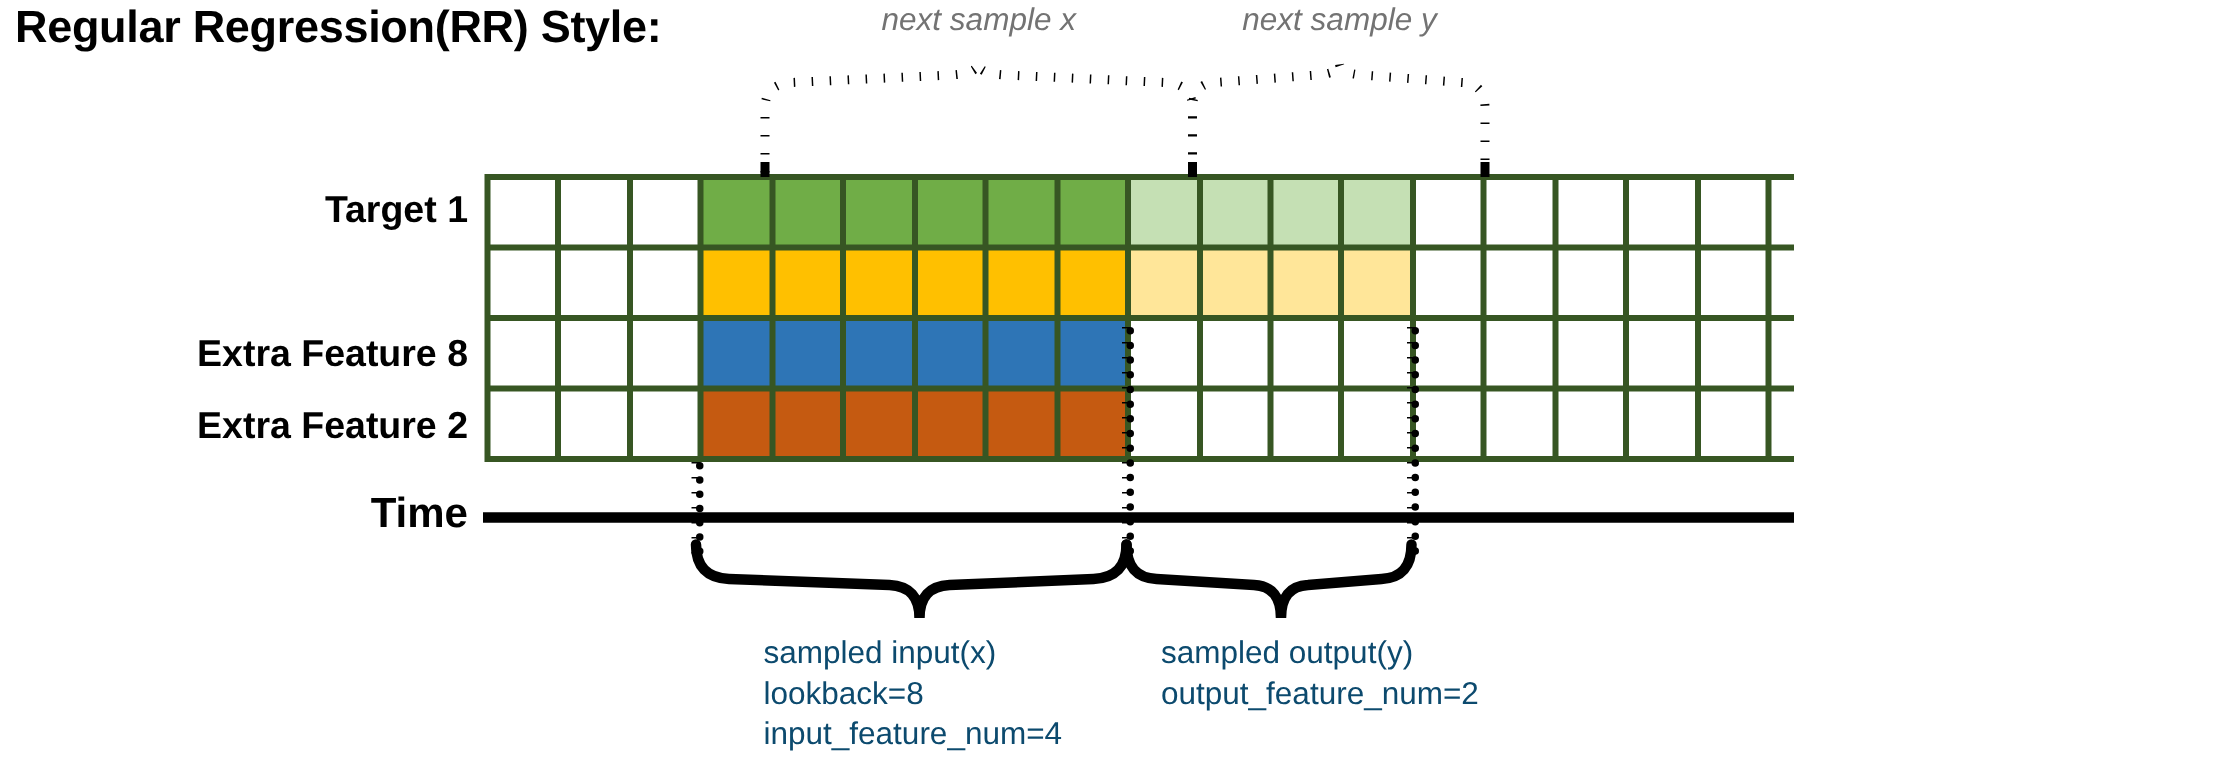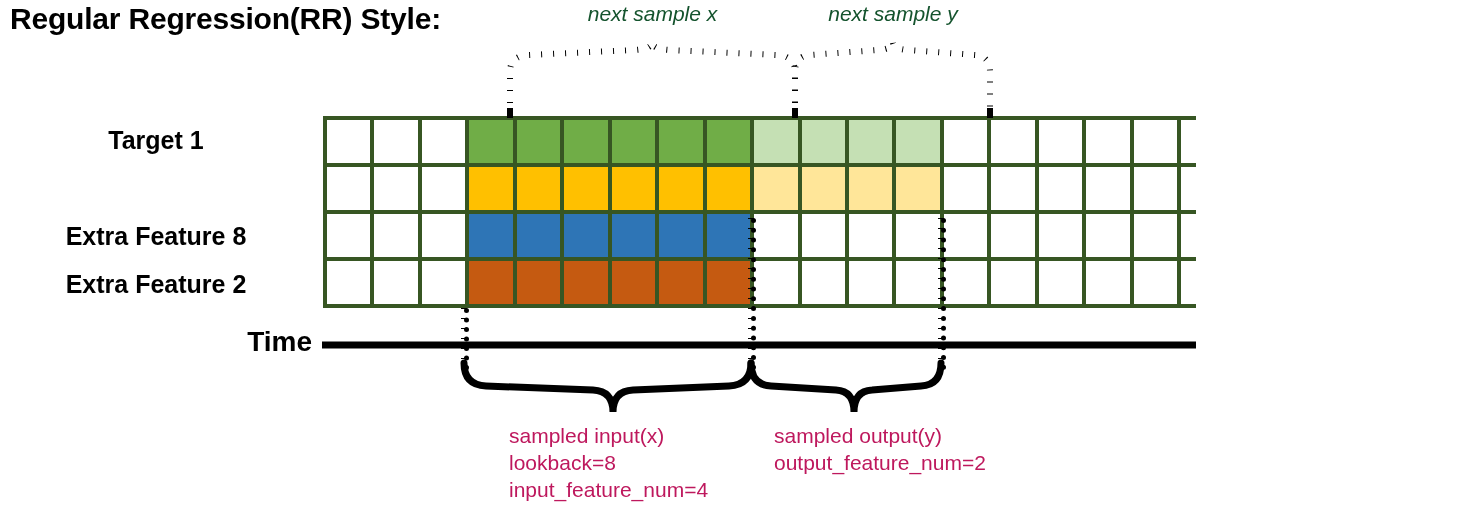--- a/index.html
+++ b/index.html
@@ -30,33 +30,33 @@
     white-space: nowrap;
     letter-spacing: -0.2px;
   }
 
   
   .top-label {
     position: absolute;
     font-size: 21px;
     font-style: italic;
     font-weight: 400;
-    color: #14532d;
+    color: #737373;
     white-space: nowrap;
     text-align: center;
   }
   #label-next-sample-x { left: 510px; top: 2px; width: 285px; }
   #label-next-sample-y { left: 795px; top: 2px; width: 196px; }
 
   
   .row-label {
     position: absolute;
     right: 0;
     width: 100%;
-    text-align: center;
+    text-align: right;
     font-size: 25px;
     font-weight: 700;
     color: #000000;
     white-space: nowrap;
     line-height: 48px;
     height: 48px;
   }
   #row-labels {
     position: absolute;
     left: 0px;
@@ -116,21 +116,21 @@
     width: 1476px;
     height: 516px;
     pointer-events: none;
   }
 
   
   .caption {
     position: absolute;
     font-size: 21px;
     font-weight: 400;
-    color: #be185d;
+    color: #0c4a6e;
     white-space: nowrap;
     line-height: 27px;
   }
   #caption-input { left: 509px; top: 422px; }
   #caption-output { left: 774px; top: 422px; }
   .caption div { display: block; }
 </style>
 </head>
 <body>
 

